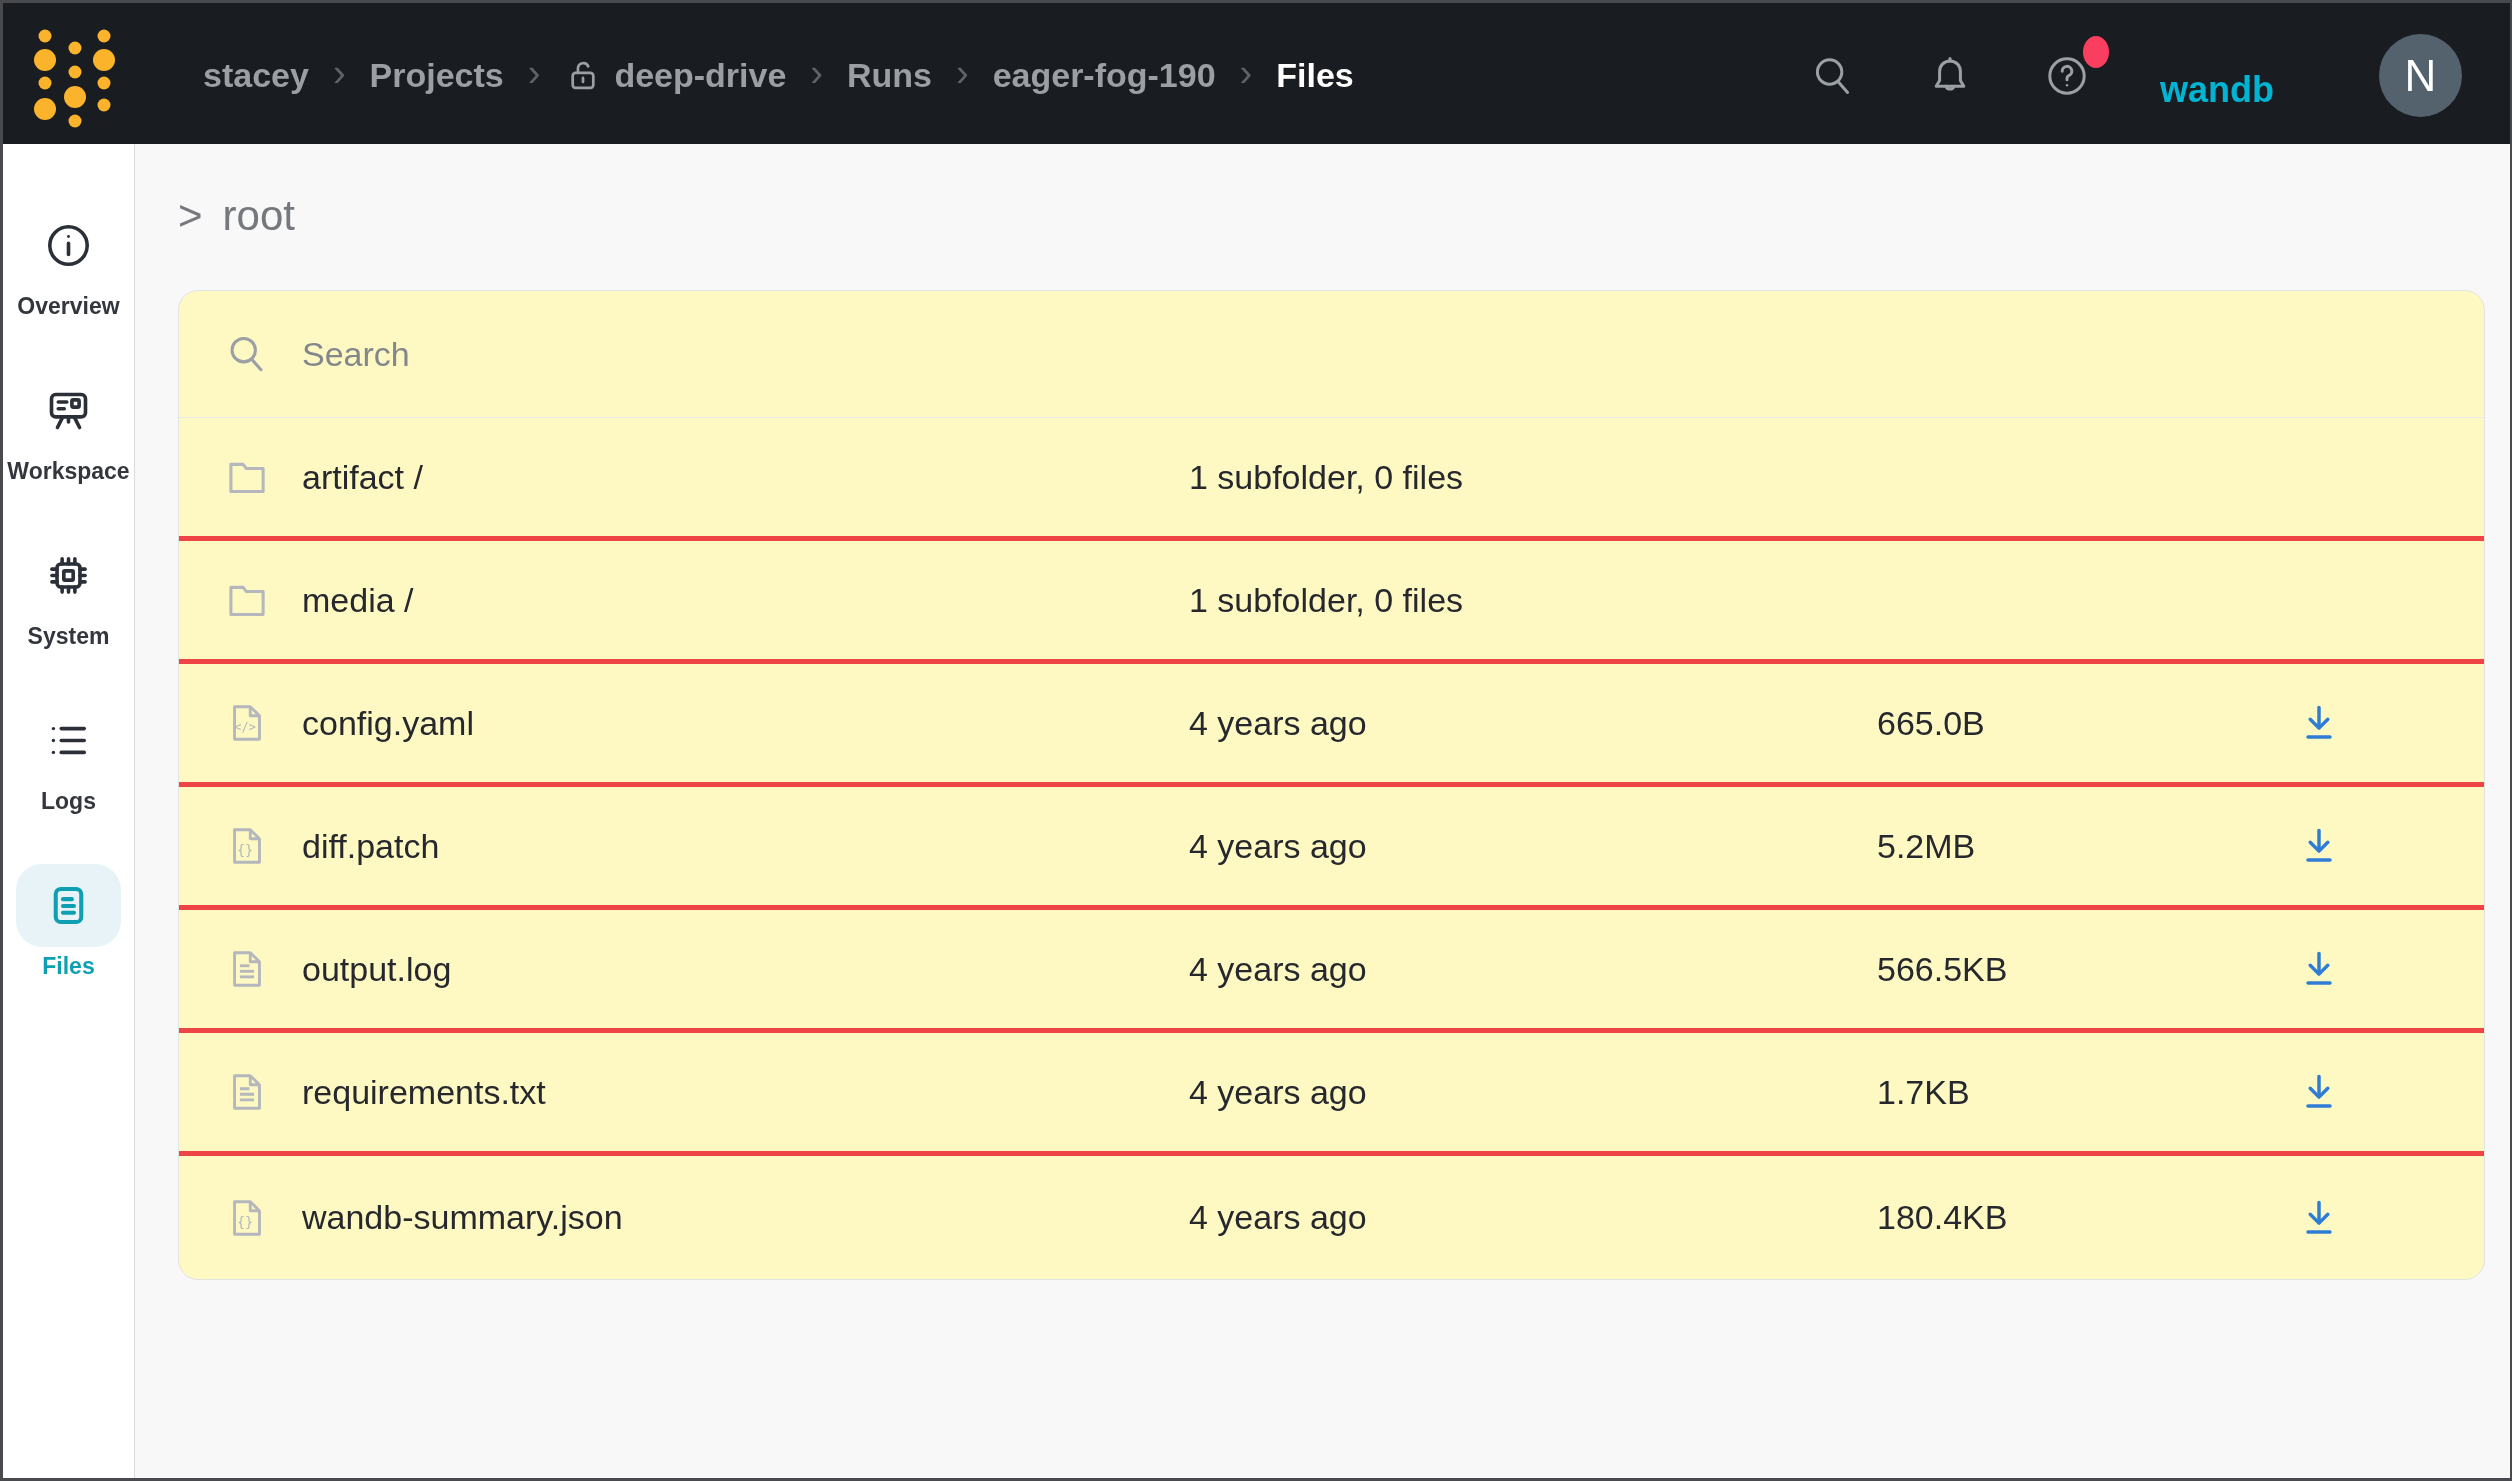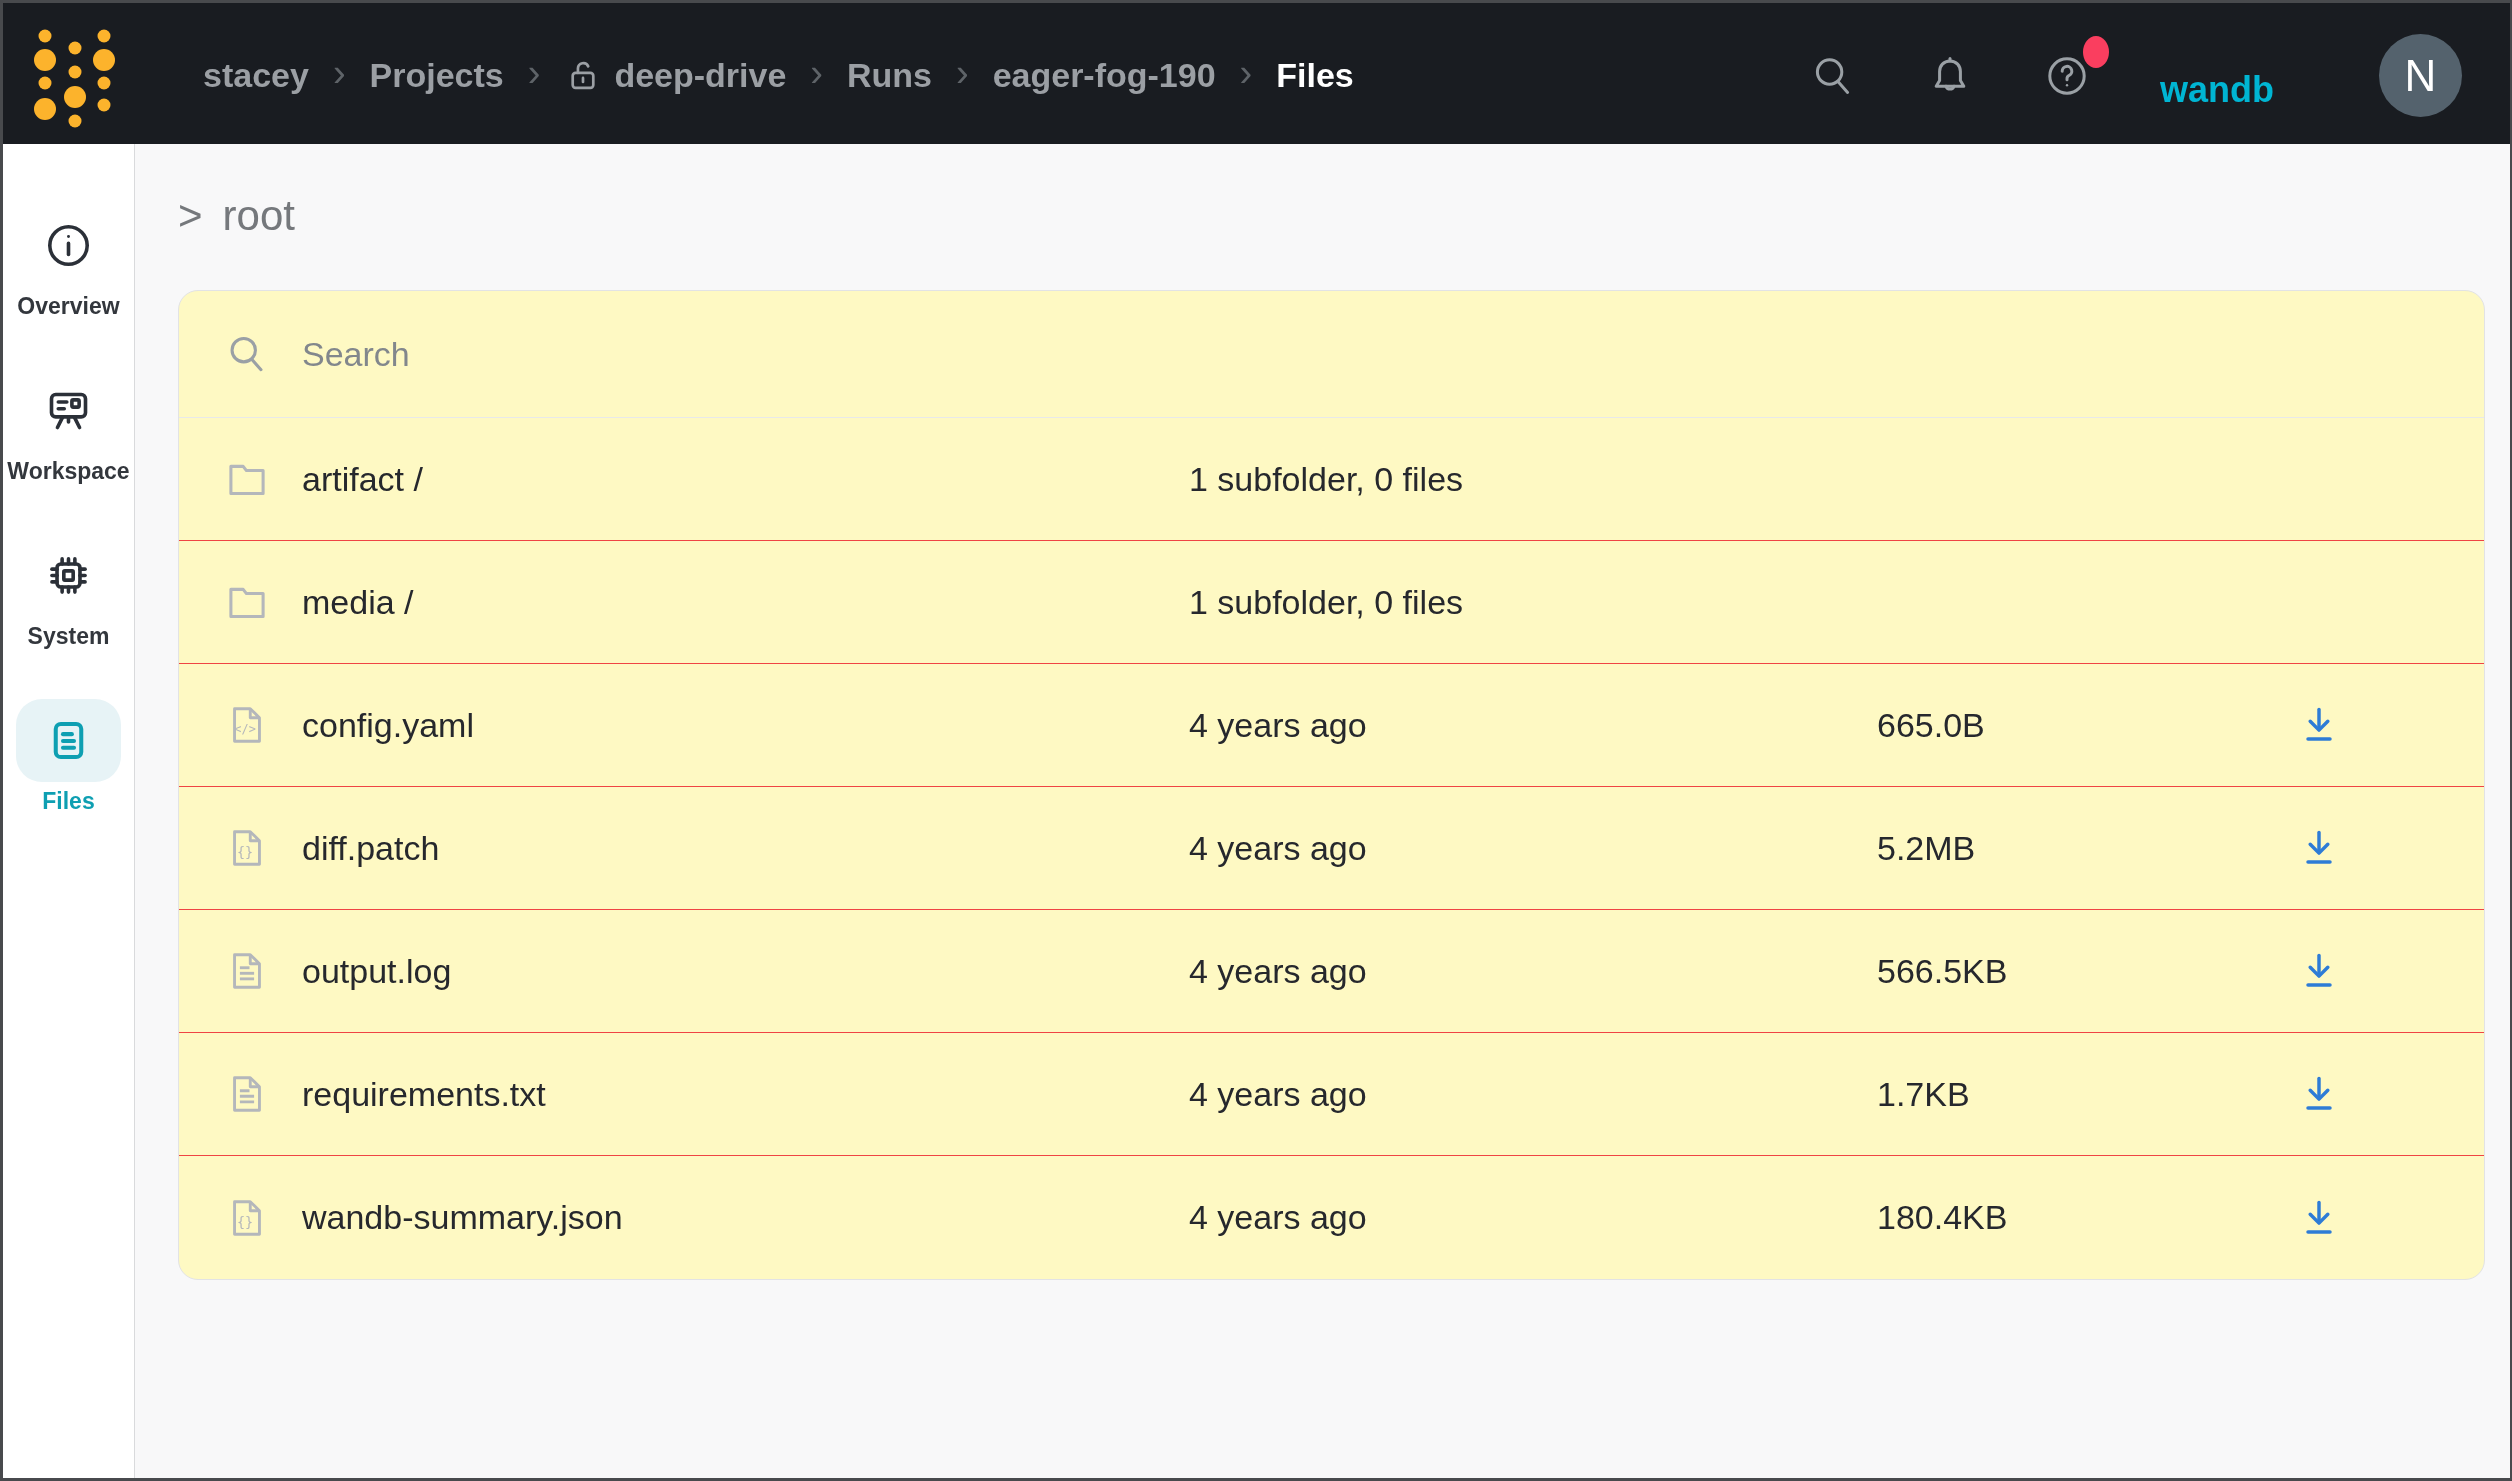--- a/index.html
+++ b/index.html
@@ -39,21 +39,21 @@
 
   .content { flex: 1; padding: 0 28px 0 43px; }
   .path-heading { margin-top: 48px; font-size: 42px; color: #75787c; display: flex; gap: 20px; align-items: baseline; }
 
   .card { margin-top: 50px; width: 2307px; background: #fef9c3; border: 1px solid #e2e3e5; border-radius: 20px; overflow: hidden; }
   .search-row { height: 127px; display: flex; align-items: center; gap: 32px; padding-left: 45px; padding-right: 40px; border-bottom: 1px solid #e8e9ea; }
   .search-row svg { width: 46px; height: 46px; flex-shrink: 0; }
   .search-input { flex: 1; border: none; outline: none; font-size: 34px; font-family: "Liberation Sans", sans-serif; color: #33363b; background: transparent; }
   .search-input::placeholder { color: #82878c; }
 
-  .file-row { height: 123px; display: grid; grid-template-columns: 1010px 688px 277px 1fr; align-items: center; border-bottom: 1px solid #ef4444; }
+  .file-row { height: 123px; display: grid; grid-template-columns: 1010px 688px 277px 1fr; align-items: center; border-bottom: 5px solid #ef4444; }
   .file-row:last-child { border-bottom: none; }
   .cell-name { display: flex; align-items: center; gap: 32px; padding-left: 45px; }
   .cell-name svg { width: 46px; height: 46px; flex-shrink: 0; }
   .fname { font-size: 34px; color: #26282d; cursor: pointer; }
   .cell-meta, .cell-size { font-size: 34px; color: #26282d; }
   .cell-dl { display: flex; justify-content: center; }
   .dl-btn { width: 44px; height: 44px; cursor: pointer; display: flex; }
   .dl-btn svg { width: 100%; height: 100%; }
 </style>
 </head>
@@ -171,20 +171,33 @@
               <line x1="6.6" y1="15" x2="4.2" y2="15"></line>
           <line x1="17.4" y1="9" x2="19.8" y2="9"></line>
               <line x1="17.4" y1="12" x2="19.8" y2="12"></line>
               <line x1="17.4" y1="15" x2="19.8" y2="15"></line>
         </svg>
           </span>
         <span class="side-label">System</span>
       </div>
 
 
+      <div class="side-item">
+        <span class="side-pill">
+            <svg viewBox="0 0 24 24" fill="none" stroke="#2b3038" stroke-width="1.7" stroke-linecap="round">
+          <line x1="8.6" y1="6.4" x2="19.4" y2="6.4"></line>
+              <line x1="8.6" y1="12" x2="19.4" y2="12"></line>
+              <line x1="8.6" y1="17.6" x2="19.4" y2="17.6"></line>
+          <circle cx="4.9" cy="6.4" r="0.8" fill="#2b3038" stroke="none"></circle>
+              <circle cx="4.9" cy="12" r="0.8" fill="#2b3038" stroke="none"></circle>
+              <circle cx="4.9" cy="17.6" r="0.8" fill="#2b3038" stroke="none"></circle>
+        </svg>
+          </span>
+        <span class="side-label">Logs</span>
+      </div>
 
       <div class="side-item active">
         <span class="side-pill">
             <svg viewBox="0 0 24 24" fill="none" stroke="#0e9fb2" stroke-width="1.9" stroke-linecap="round">
           <rect x="6" y="4.2" width="12" height="15.6" rx="2.4"></rect>
           <line x1="9.4" y1="9" x2="13.6" y2="9"></line>
               <line x1="9.4" y1="12.2" x2="14.6" y2="12.2"></line>
               <line x1="9.4" y1="15.4" x2="14.6" y2="15.4"></line>
         </svg>
           </span>

